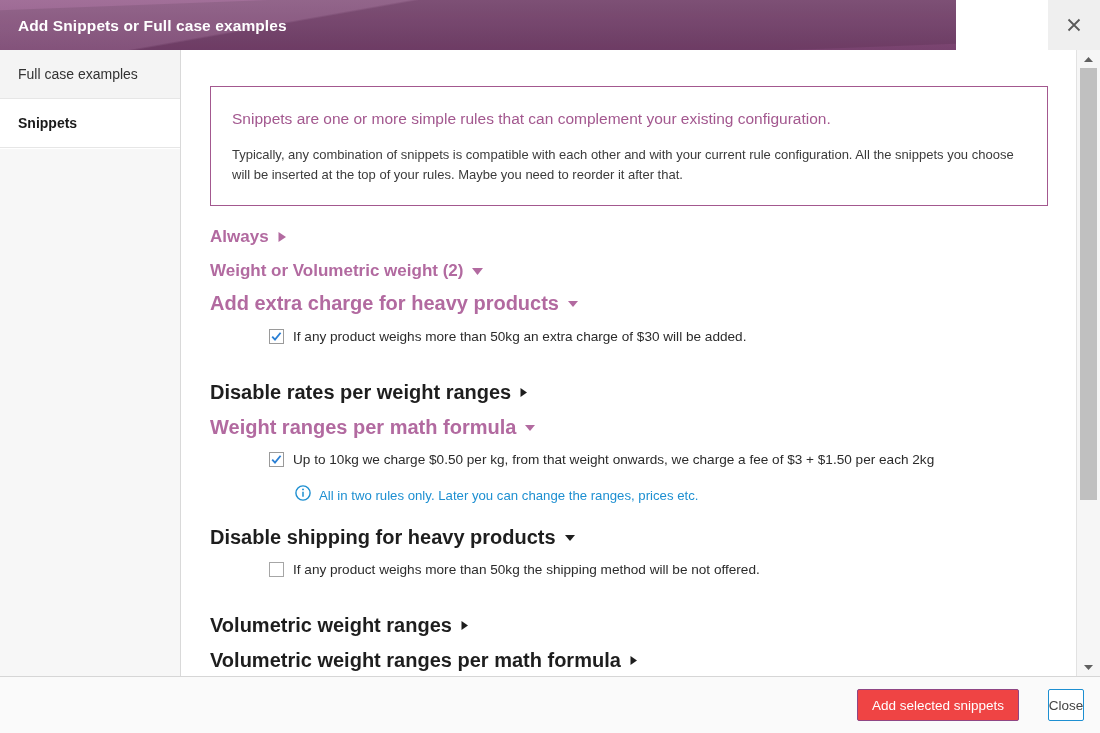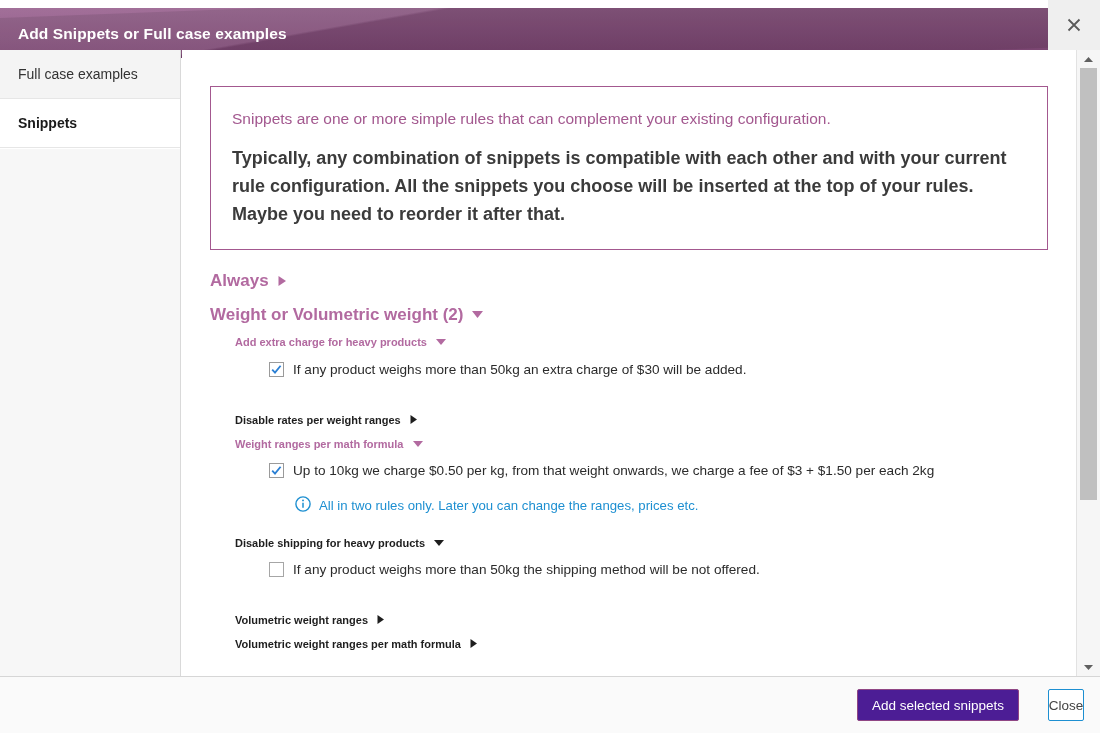--- a/index.html
+++ b/index.html
@@ -15,22 +15,22 @@
   #app {
     position: relative;
     width: 1100px;
     height: 733px;
     background: #ffffff;
   }
 
   
   .titlebar {
     position: absolute;
-    top: 8px; left: 0;
-    width: 1048px;
+    top: 0; left: 0;
+    width: 956px;
     height: 50px;
     background: #8b4d80;
     background-image:
       linear-gradient(to bottom, rgba(255,255,255,0.10), rgba(0,0,0,0.04)),
       linear-gradient(170deg, rgba(255,255,255,0.10) 0%, rgba(255,255,255,0.10) 33%, rgba(0,0,0,0.10) 34%, rgba(0,0,0,0.10) 100%);
     overflow: hidden;
   }
   .titlebar::after {
     content: "";
     position: absolute;
@@ -121,23 +121,22 @@
     max-width: 843px;
   }
   .notice-title {
     color: #a3588f;
     font-size: 15.5px;
     line-height: 1.35;
     margin-bottom: 15px;
   }
   .notice-body {
     color: #3b3b3b;
-    font-size: 18px;
+    font-size: 13px;
     line-height: 1.55;
-    font-weight: bold;
   }
 
   
   .tree { margin-top: 21px; }
 
   .node {
     display: flex;
     align-items: center;
     cursor: pointer;
     user-select: none;
@@ -146,23 +145,22 @@
 
   .lvl1 {
     font-size: 17px;
     font-weight: bold;
     color: #b26aa0;
     margin-bottom: 14px;
   }
   .lvl1.tight { margin-bottom: 11px; }
 
   .lvl2 {
-    font-size: 11px;
+    font-size: 20px;
     font-weight: bold;
-    margin-left: 25px;
     margin-bottom: 13px;
     text-align: center;
   }
   .lvl2.purple { color: #b26aa0; }
   .lvl2.dark { color: #1e1e1e; }
   .lvl2.gap-top { margin-top: 21px; }
   .lvl2.gap-small { margin-bottom: 12px; }
 
   .caret {
     margin-left: 8px;
@@ -252,21 +250,21 @@
     font-family: "Liberation Sans", sans-serif;
     cursor: pointer;
     border-radius: 2px;
     display: flex;
     align-items: center;
     justify-content: center;
   }
   .btn-primary {
     right: 81px;
     width: 162px;
-    background: #4c1d95;
+    background: #ef4444;
     color: #ffffff;
     border: 1px solid #8f4684;
     text-align: right;
   }
   .btn-secondary {
     right: 16px;
     width: 36px;
     background: #ffffff;
     color: #444444;
     border: 1px solid #1d8fd1;

